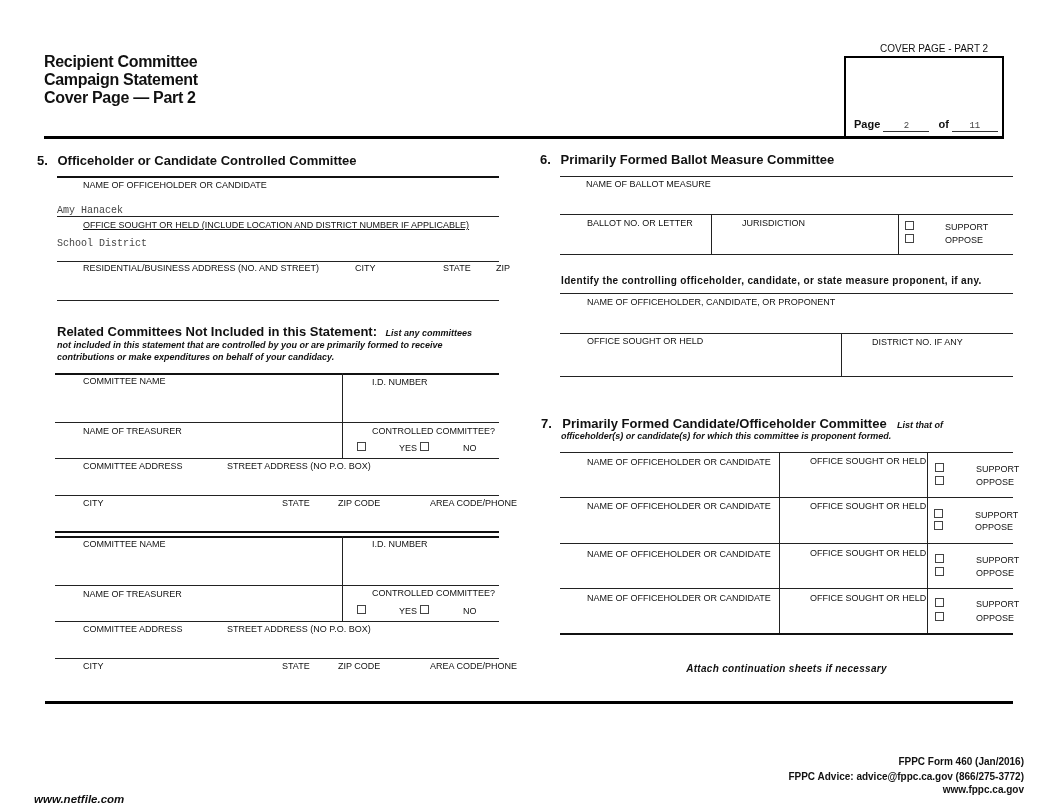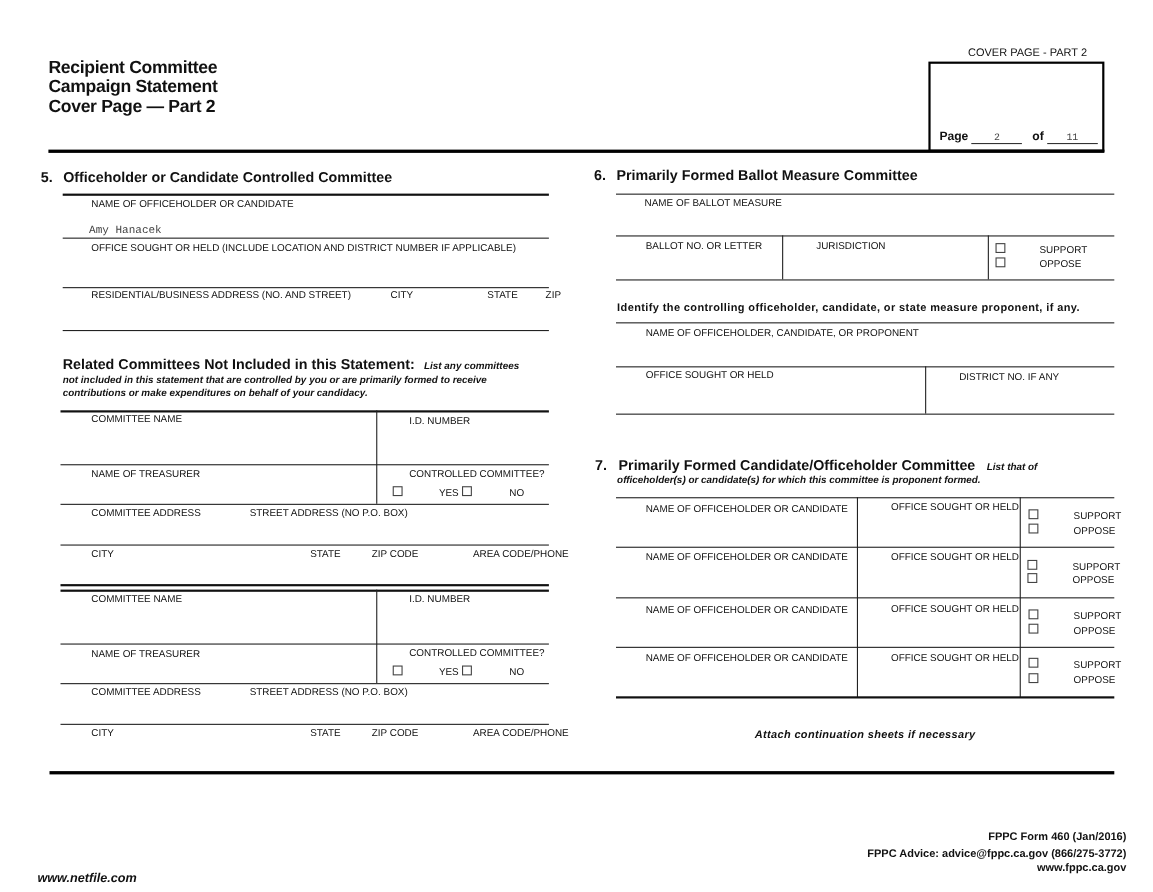--- a/index.html
+++ b/index.html
@@ -39,24 +39,25 @@
 </div>
 
 <div class="abs" style="left:44px;top:136px;width:960px;height:0;border-top:3px solid #000;"></div>
 
 <div class="abs sec" style="left:37px;top:153px;">
   <span>5.</span>
   <span style="margin-left:6px;">Officeholder or Candidate Controlled Committee</span>
 </div>
 <div class="hl2" style="left:57px;top:176px;width:442px;"></div>
 <div class="abs lbl" style="left:57px;top:180px;">NAME OF OFFICEHOLDER OR CANDIDATE</div>
-<div class="abs val" style="left:57px;top:205px;margin-left:24px;">Amy Hanacek</div>
+<div class="abs val" style="left:57px;top:205px;">Amy Hanacek</div>
 <div class="hl" style="left:57px;top:216px;width:442px;"></div>
-<div class="abs lbl" style="left:57px;top:220px;">OFFICE SOUGHT OR HELD (INCLUDE LOCATION AND DISTRICT NUMBER IF APPLICABLE)</div>
+<div class="abs lbl" style="left:57px;top:220px;text-decoration:underline;">OFFICE SOUGHT OR HELD (INCLUDE LOCATION AND DISTRICT NUMBER IF APPLICABLE)</div>
 <div class="abs val" style="left:57px;top:238px;">
+  <div>School District</div>
 </div>
 <div class="hl" style="left:57px;top:261px;width:442px;"></div>
 <div class="abs lbl" style="left:57px;top:263px;">RESIDENTIAL/BUSINESS ADDRESS   (NO. AND STREET)</div>
 <div class="abs lbl" style="left:329px;top:263px;">CITY</div>
 <div class="abs lbl" style="left:417px;top:263px;">STATE</div>
 <div class="abs lbl" style="left:470px;top:263px;">ZIP</div>
 <div class="abs" style="left:57px;top:273px;width:442px;height:26px;"></div>
 <div class="hl" style="left:57px;top:300px;width:442px;"></div>
 
 <div class="abs" style="left:57px;top:322px;white-space:nowrap;">

